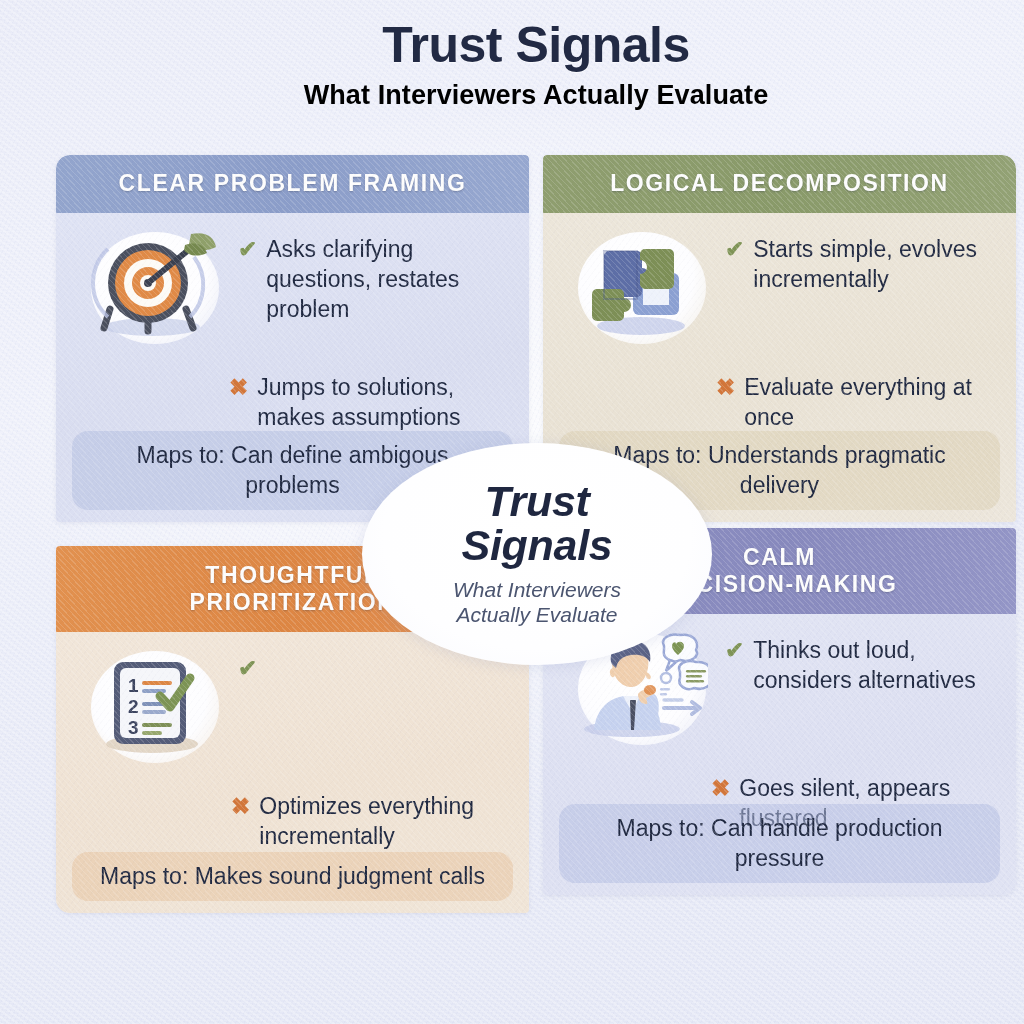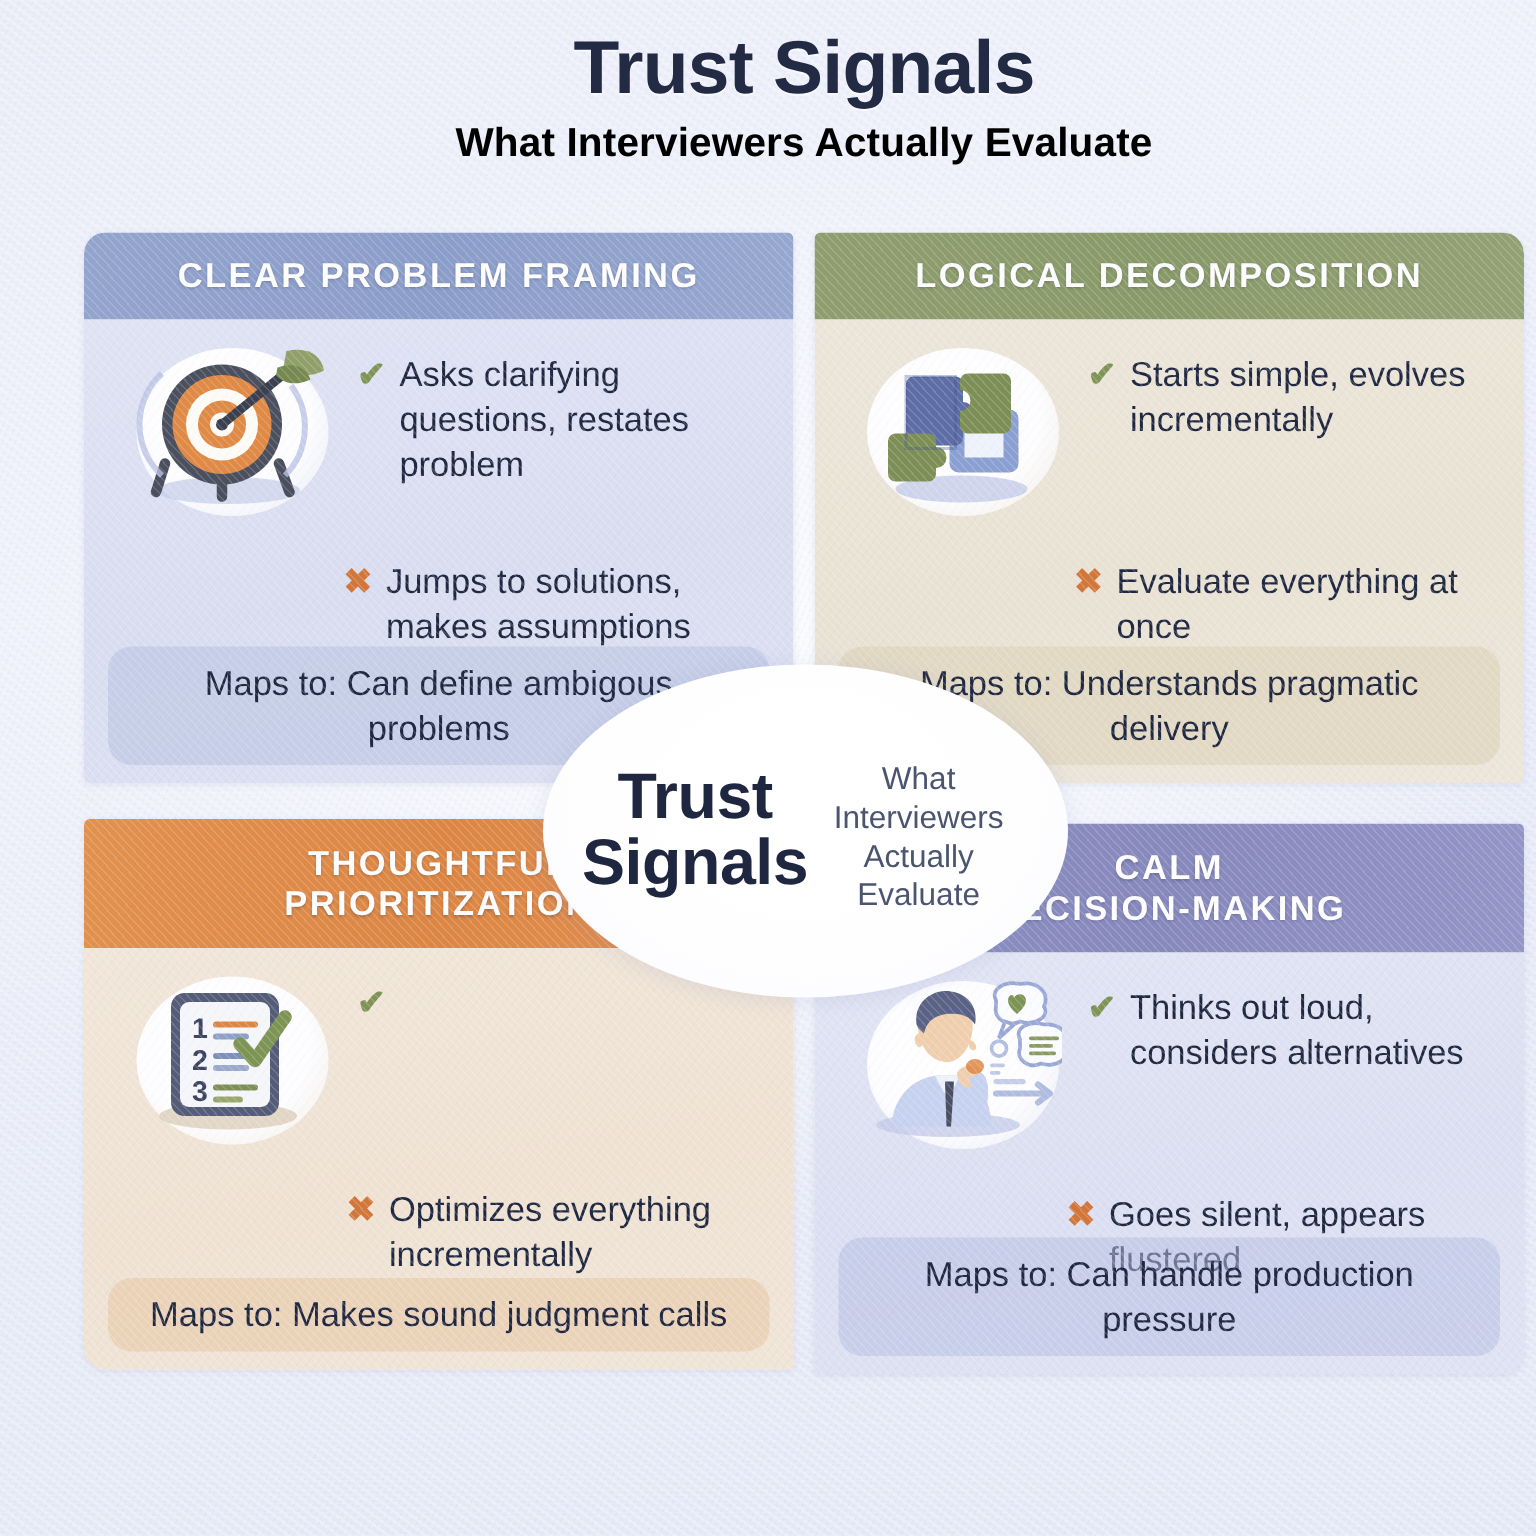--- a/index.html
+++ b/index.html
@@ -77,21 +77,21 @@
   .card {
     position: absolute;
     width: 473px;
     height: 367px;
     overflow: hidden;
     box-shadow: 0 1px 4px rgba(90,100,150,0.10);
   }
   .card.tl { left: 0;    top: 0;   border-radius: 14px 4px 4px 4px; }
   .card.tr { left: 487px; top: 0;  border-radius: 4px 14px 4px 4px; }
   .card.bl { left: 0;    top: 391px; border-radius: 4px 4px 4px 14px; }
-  .card.br { left: 487px; top: 394px; border-radius: 4px 4px 14px 4px; }
+  .card.br { left: 487px; top: 373px; border-radius: 4px 4px 14px 4px; }
 
   
   .card.tl .card-body { background: linear-gradient(170deg, #dfe3f4 0%, #d9ddf0 55%, #dde1f3 100%); }
   .card.tr .card-body { background: linear-gradient(170deg, #ece6da 0%, #e9e2d4 55%, #ece6db 100%); }
   .card.bl .card-body { background: linear-gradient(170deg, #f1e6d9 0%, #efe2d3 55%, #f0e5d7 100%); }
   .card.br .card-body { background: linear-gradient(170deg, #e2e5f4 0%, #dcdff1 55%, #e0e3f3 100%); }
 
   .card-header {
     position: relative;
     height: 58px;
@@ -209,26 +209,27 @@
   .center-oval {
     position: absolute;
     left: 338px;
     top: 443px;
     width: 350px;
     height: 222px;
     border-radius: 50%;
     background: radial-gradient(ellipse at 50% 42%, #ffffff 0%, #fefeff 62%, #f7f8fd 100%);
     box-shadow: 0 2px 14px rgba(120,130,180,0.16);
     display: flex;
-    flex-direction: row;
+    flex-direction: column;
     align-items: center;
     justify-content: center;
     z-index: 5;
     text-align: center;
     padding: 0 26px;
+    font-style: italic;
   }
   .center-title {
     font-size: 43px;
     font-weight: 700;
     color: #1f2740;
     line-height: 1.02;
     letter-spacing: -0.3px;
   }
   .center-sub {
     margin-top: 9px;

